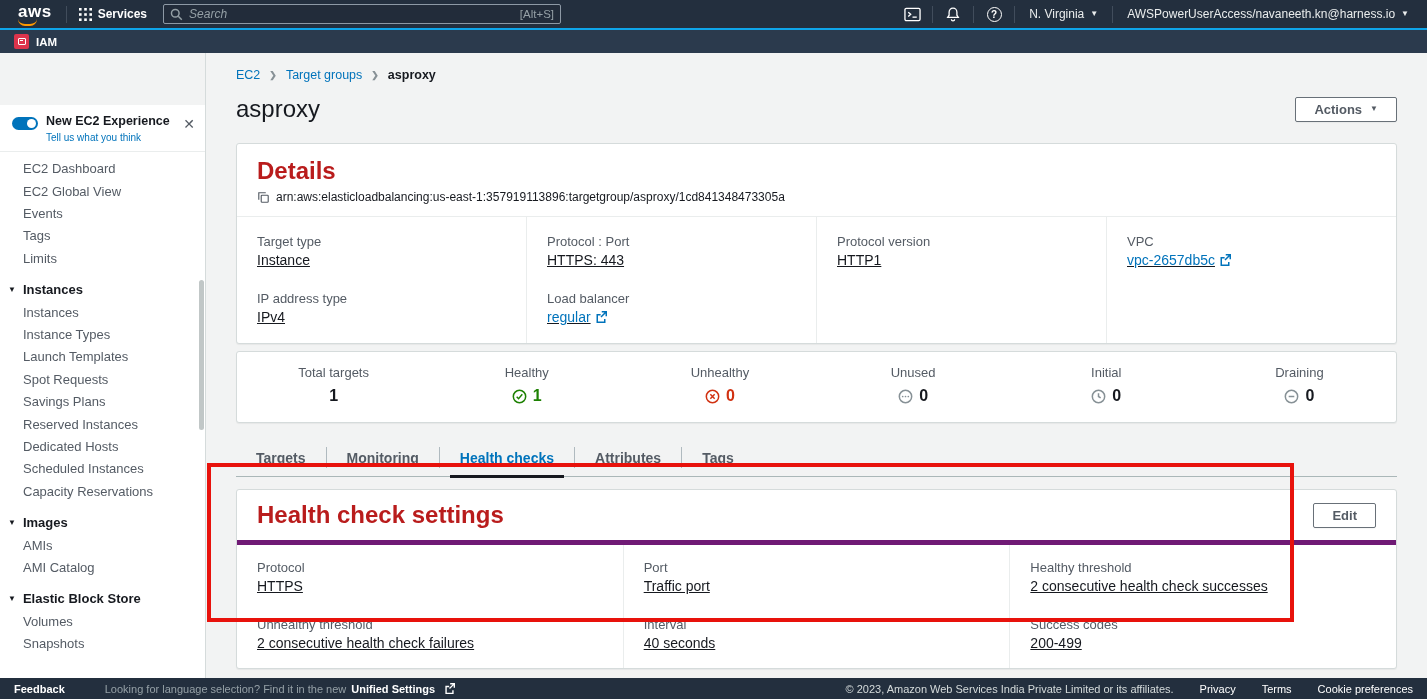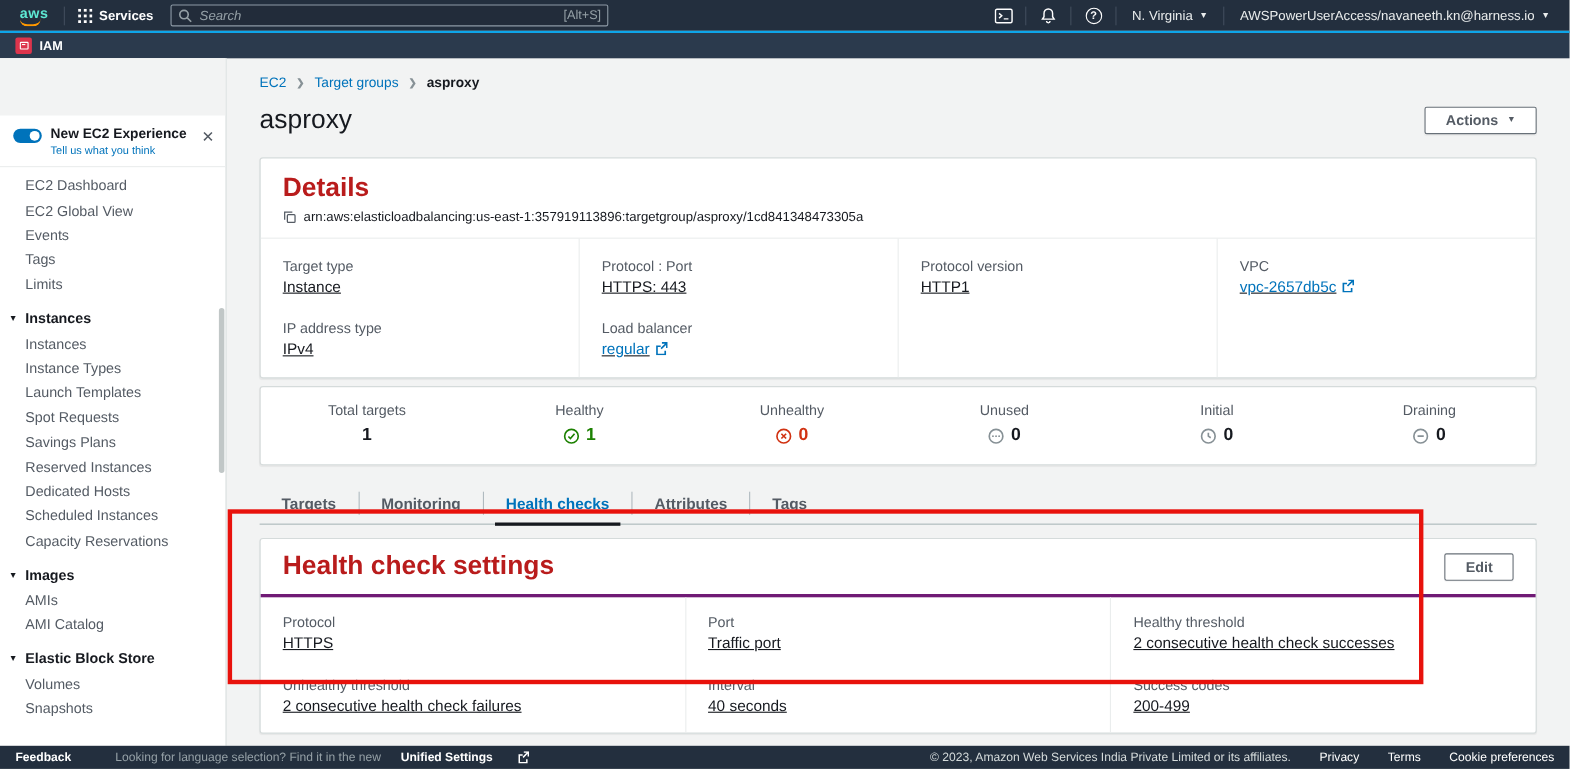--- a/index.html
+++ b/index.html
@@ -1,21 +1,21 @@
 <!DOCTYPE html>
 <html><head>
 <meta charset="utf-8">
 <style>
   * { margin:0; padding:0; box-sizing:border-box; }
   html,body { width:1427px; height:699px; overflow:hidden; }
   body { font-family:"Liberation Sans", sans-serif; background:#f2f3f3; position:relative; }
 
   
   .topnav { height:28px; background:#232f3e; display:flex; align-items:center; padding:0 12px; color:#fff; }
-  .aws-logo { font-weight:700; font-size:13px; color:#5eead4; letter-spacing:.5px; line-height:1; padding:0 6px; cursor:pointer; }
+  .aws-logo { font-weight:700; font-size:17px; color:#ffffff; letter-spacing:.5px; line-height:1; padding:0 6px; cursor:pointer; }
   .aws-logo::after { content:""; display:block; width:19px; height:5px; border-bottom:2px solid #ff9900; border-radius:0 0 10px 10px; margin-top:-1px; }
   .nav-sep { width:1px; height:17px; background:#414d5c; margin:0 8px; }
   .services { display:flex; align-items:center; gap:6px; font-size:12px; font-weight:700; cursor:pointer; padding:0 4px; }
   .searchbox { position:relative; width:398px; height:20px; margin-left:12px; border:1px solid #8d99a5; border-radius:2px; background:#222c3a; display:flex; align-items:center; padding:0 6px; }
   .searchbox input { flex:1; background:transparent; border:none; outline:none; color:#d5dbdb; font-size:12px; font-style:italic; font-family:"Liberation Sans", sans-serif; margin-left:6px; }
   .searchbox input::placeholder { color:#95a0a6; }
   .search-shortcut { color:#95a0a6; font-size:11.5px; }
   .nav-right { margin-left:auto; display:flex; align-items:center; }
   .nav-icon-btn { display:flex; align-items:center; justify-content:center; width:24px; height:22px; cursor:pointer; }
   .help-circle { width:15px; height:15px; border:1.4px solid #fff; border-radius:50%; display:flex; align-items:center; justify-content:center; font-size:10px; font-weight:700; color:#fff; }
@@ -82,29 +82,29 @@
   .stat-icon { display:flex; }
 
   .tabs { margin-top:16px; display:flex; align-items:stretch; border-bottom:1px solid #aab7b8; }
   .tab { position:relative; padding:11px 20px 10px; font-size:14px; font-weight:700; color:#545b64; cursor:pointer; }
   .tab.active { color:#0073bb; }
   .tab.active::after { content:""; position:absolute; left:10px; right:10px; bottom:-2px; height:3px; background:#16191f; }
   .tab-sep { width:1px; background:#b0babf; margin:8px 0; }
 
   .hc-card { margin-top:12px; }
   .hc-head { display:flex; align-items:center; justify-content:space-between; padding:11px 20px; }
-  .hcgrid { border-top:3px solid #701a75; display:flex; }
+  .hcgrid { border-top:5px solid #701a75; display:flex; }
   .hcgrid .dcol { padding:15px 20px 17px; }
 
   .red-highlight { position:absolute; left:207px; top:516px; width:1087px; height:159px; border:4px solid #e8120c; pointer-events:none; z-index:40; }
 
   
   .footer { height:21px; background:#232f3e; display:flex; align-items:center; padding:0 14px; font-size:11px; color:#fff; position:relative; z-index:10; }
   .footer-feedback { font-weight:700; cursor:pointer; }
-  .footer-lang { margin-left:40px; color:#95a0a6; display:flex; align-items:center; gap:18px; }
+  .footer-lang { margin-left:40px; color:#95a0a6; display:flex; align-items:center; gap:5px; }
   .footer-lang b { color:#fff; cursor:pointer; }
   .footer-lang .ext-icon { color:#fff; }
   .footer-right { margin-left:auto; display:flex; align-items:center; gap:26px; }
   .footer-copy { color:#d5dbdb; }
   .footer-link { color:#fff; cursor:pointer; }
 
   svg { display:block; }
 </style>
 </head>
 <body>

